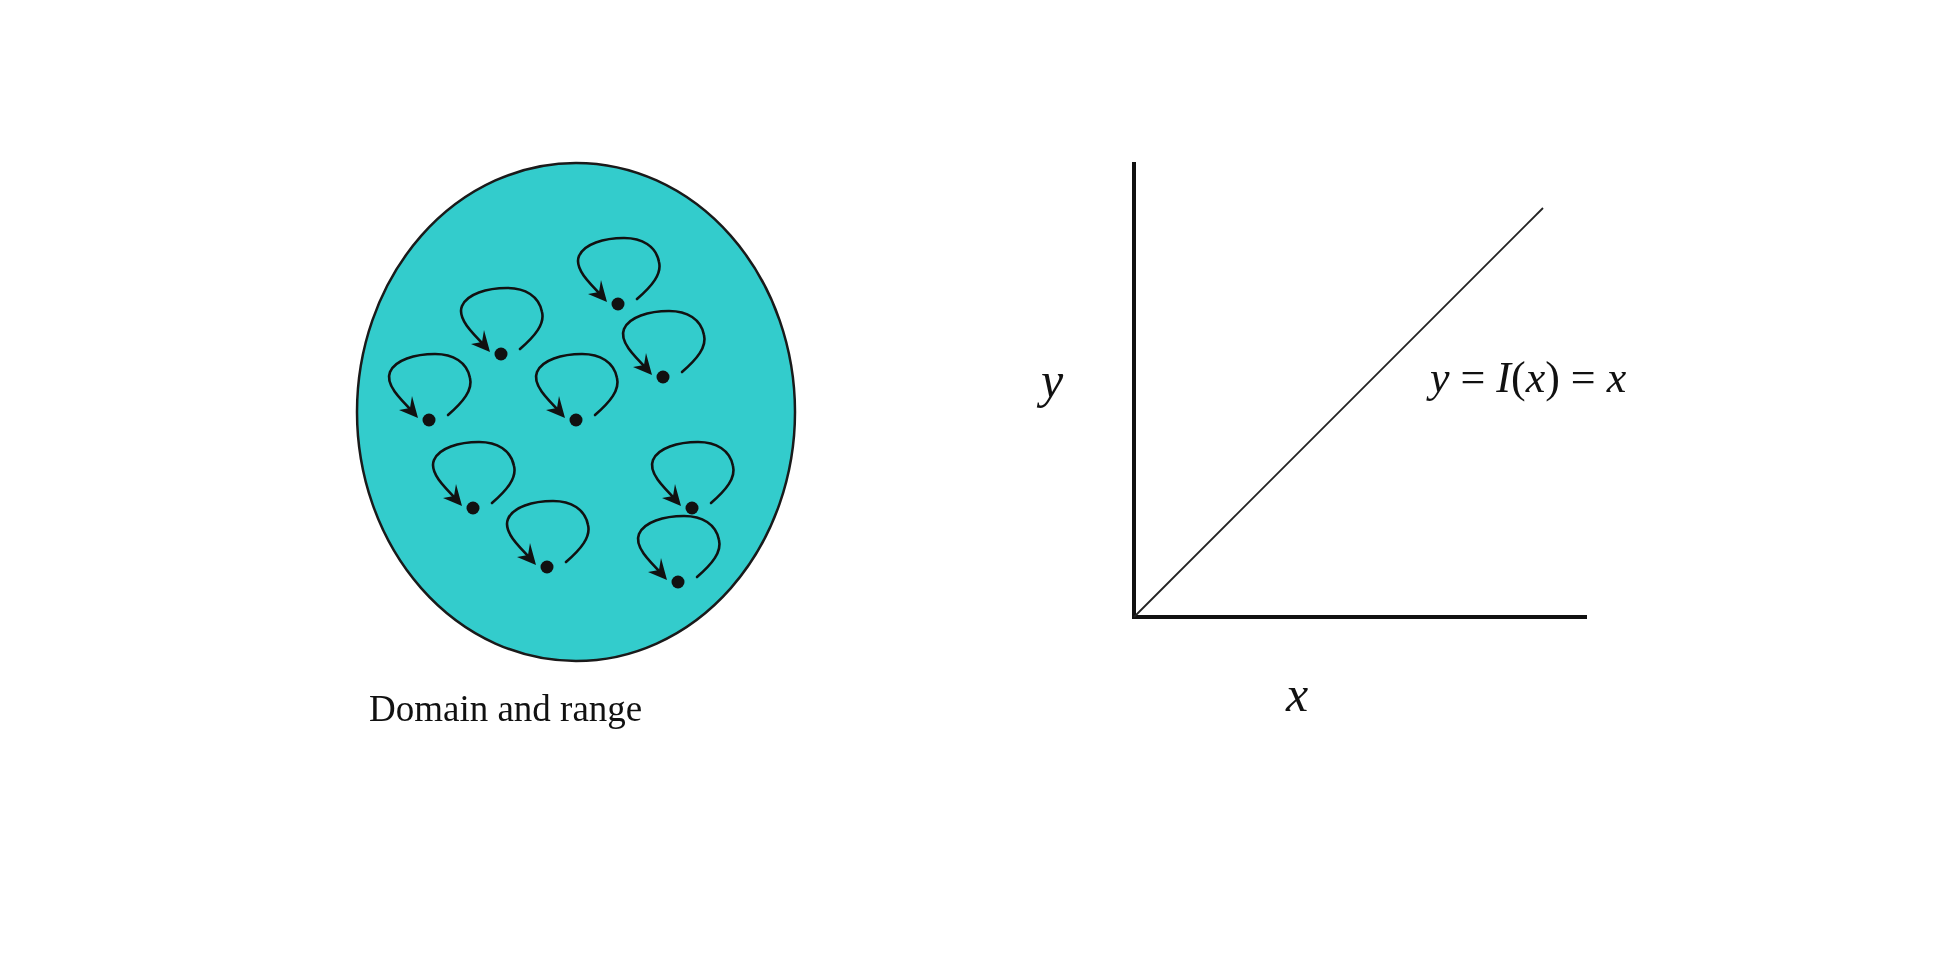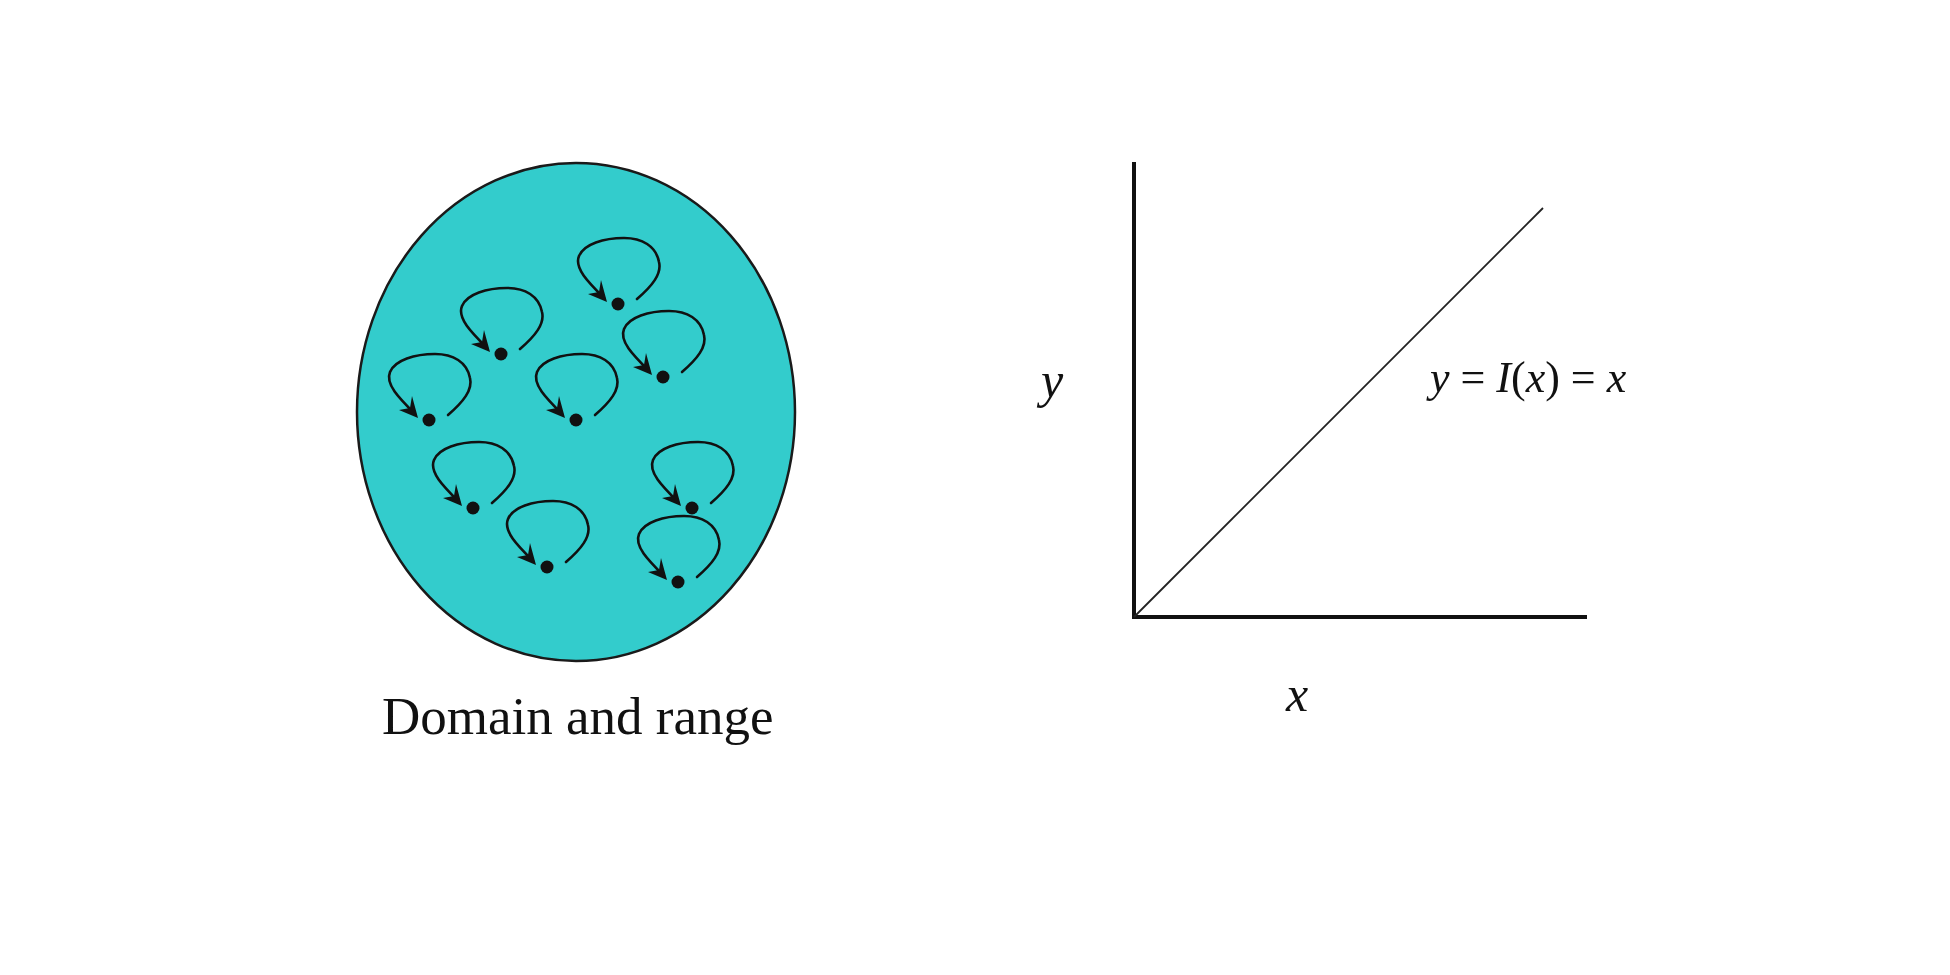--- a/index.html
+++ b/index.html
@@ -1,20 +1,20 @@
 <!DOCTYPE html>
 <html><head>
   <meta charset="utf-8">
   <style>
     html, body { margin: 0; padding: 0; background: #ffffff; }
     body { width: 1950px; height: 975px; position: relative; overflow: hidden; }
     #canvas { position: absolute; left: 0; top: 0; width: 1950px; height: 975px; }
     .serif { font-family: "Liberation Serif", "DejaVu Serif", serif; }
     .label { position: absolute; color: #111; white-space: nowrap; line-height: 1; }
-    .caption { left: 382px; top: 690px; font-size: 53px; text-align: center; }
+    .caption { left: 369px; top: 690px; font-size: 37px; text-align: center; }
     .axis-y-label { left: 1041px; top: 355px; font-size: 50px; font-style: italic; }
     .axis-x-label { left: 1286px; top: 669px; font-size: 50px; font-style: italic; }
     .formula { left: 1410px; top: 356px; font-size: 44px; margin-left: 20px; }
     .formula .it { font-style: italic; }
   </style>
 </head>
 <body>
 
 <svg id="canvas" width="1950" height="975" viewBox="0 0 1950 975" xmlns="http://www.w3.org/2000/svg">
   <defs>

